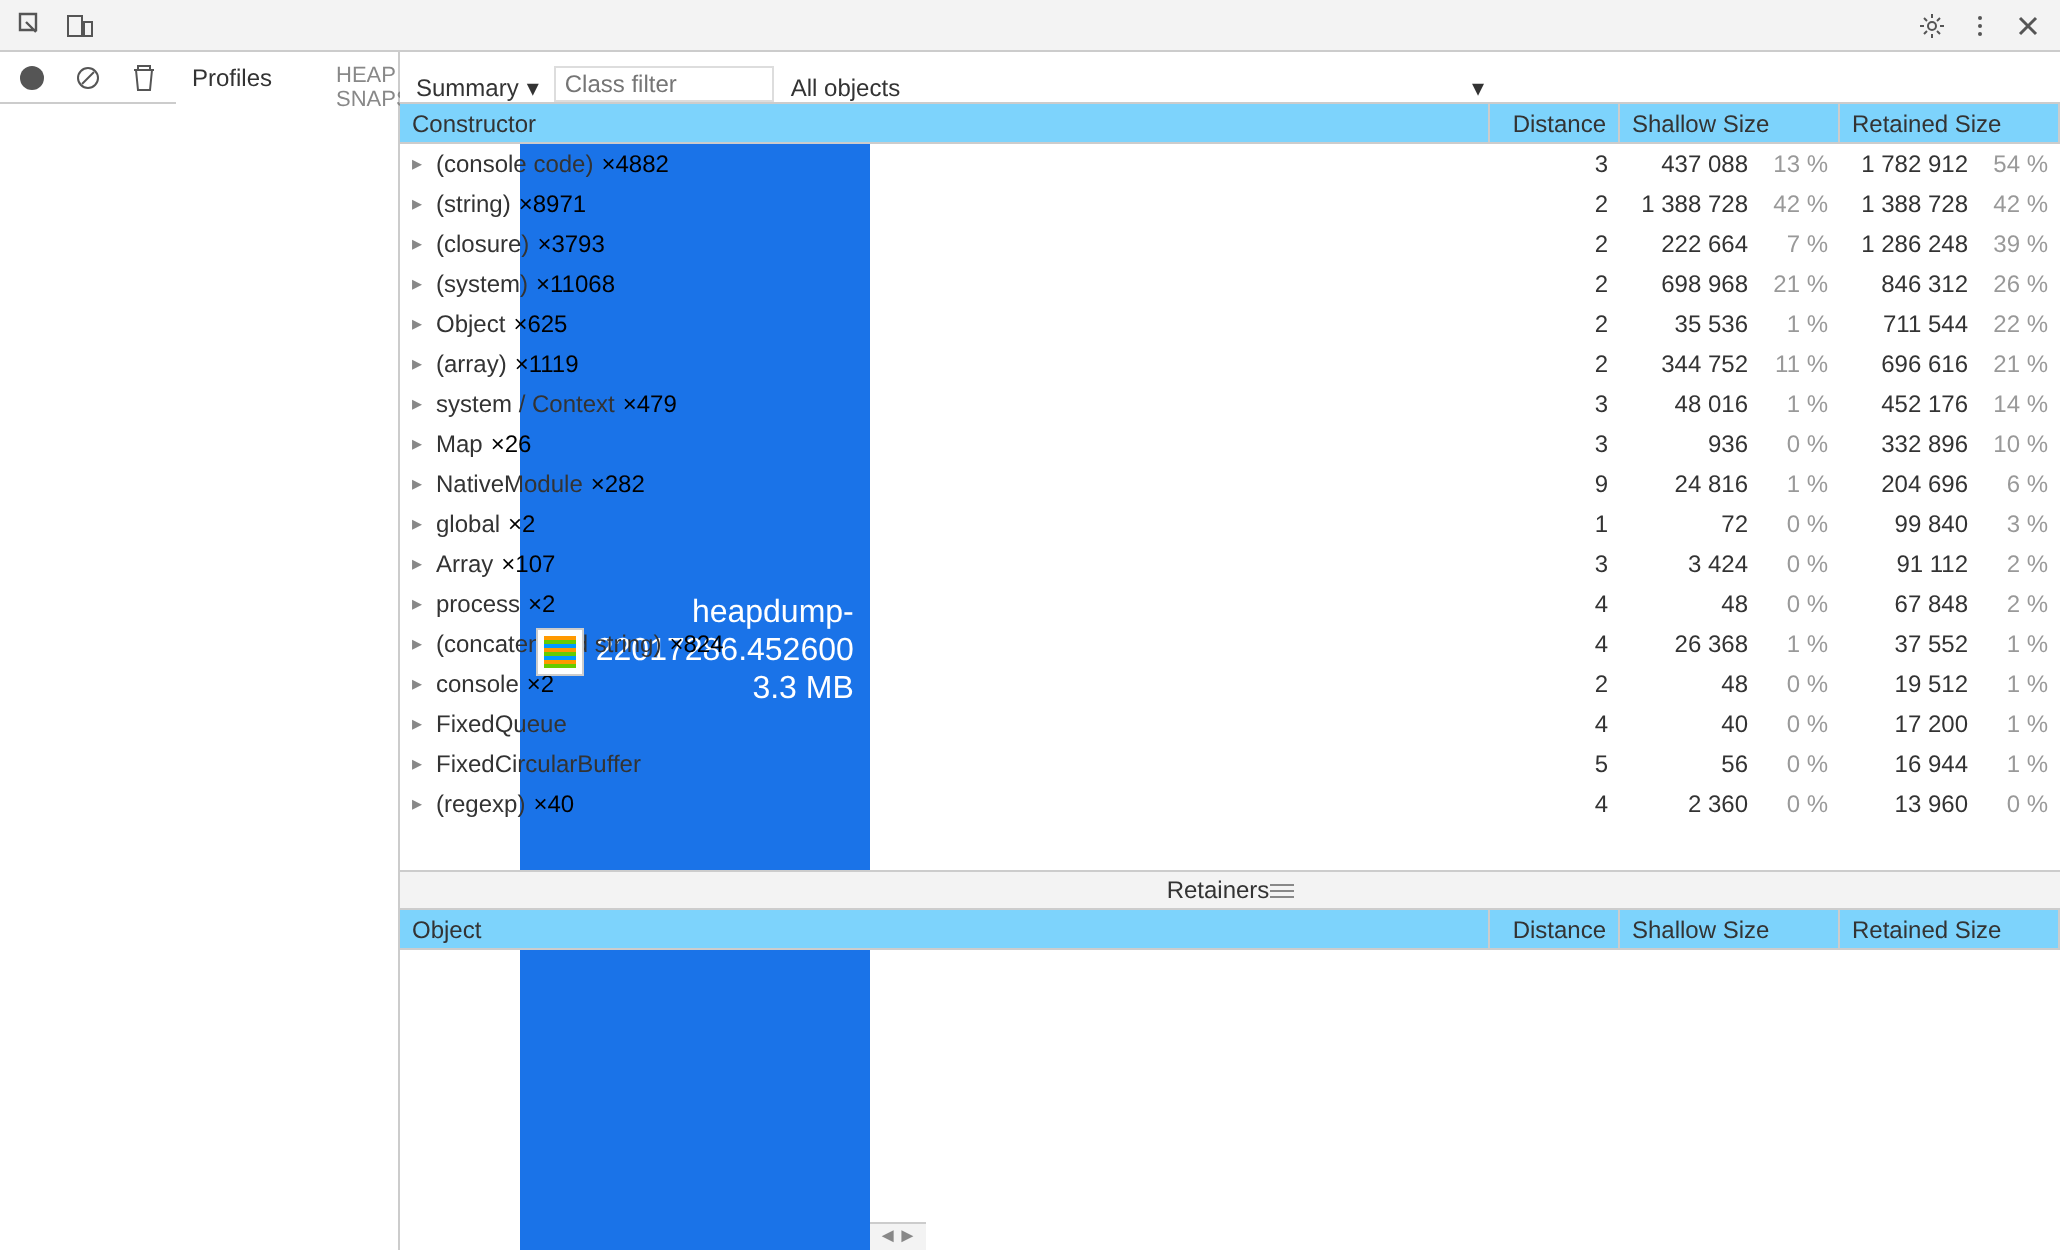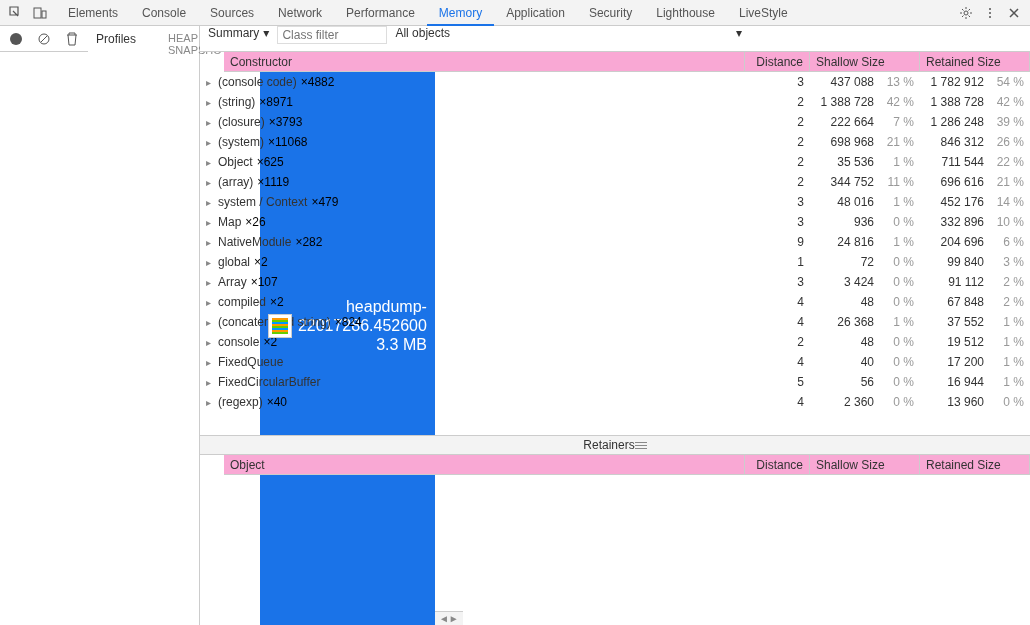--- a/index.html
+++ b/index.html
@@ -15,25 +15,25 @@
 .sidebar-toolbar { height: 26px; border-bottom: 1px solid #ccc; display: flex; align-items: center; gap: 12px; padding: 0 8px; }
 .record-dot { width: 12px; height: 12px; border-radius: 50%; background: #555; }
 .profiles-header { padding: 6px 8px 4px; color: #333; }
 .section-header { padding: 6px 24px; color: #888; font-size: 11px; }
 .snapshot-item { display: flex; align-items: center; gap: 6px; padding: 4px 8px; background: #1a73e8; color: #fff; cursor: pointer; }
 .snapshot-icon { width: 24px; height: 24px; background: #fff; border: 1px solid #ccc; flex-shrink: 0; position: relative; }
 .snapshot-icon::before { content: ""; position: absolute; left: 3px; top: 3px; right: 3px; bottom: 3px; background: repeating-linear-gradient(to bottom, #f90 0, #f90 2px, #6c0 2px, #6c0 4px, #09f 4px, #09f 6px); }
 .snapshot-text { font-size: 16px; line-height: 1.2; overflow: hidden; text-align: right; }
 .sidebar-bottom { margin-top: auto; border-top: 1px solid #ccc; height: 14px; display: flex; align-items: center; justify-content: space-between; padding: 0 4px; background: #f3f3f3; font-size: 10px; color: #888; }
 .content { flex: 1; display: flex; flex-direction: column; overflow: hidden; }
-.filter-bar { height: 26px; border-bottom: 1px solid #ccc; display: flex; align-items: flex-start; gap: 8px; padding: 0 8px; background: #fff; }
+.filter-bar { height: 26px; border-bottom: 1px solid #ccc; display: flex; align-items: flex-end; gap: 8px; padding: 0 8px; background: #fff; }
 .filter-bar .dropdown { display: flex; align-items: center; gap: 4px; cursor: pointer; }
 .class-filter { border: 1px solid #ddd; height: 18px; padding: 0 4px; font-size: 12px; width: 110px; }
 .grid-container { flex: 1; display: flex; flex-direction: column; overflow: hidden; }
-.grid-header { display: flex; background: #f9a8d4; border-bottom: 1px solid #ccc; height: 20px; margin-left: 24px; }
+.grid-header { display: flex; background: #7dd3fc; border-bottom: 1px solid #ccc; height: 20px; }
 .grid-header .hcell { border-right: 1px solid #ccc; padding: 2px 6px; display: flex; align-items: center; }
 .hcell.constructor { flex: 1; }
 .hcell.distance { width: 65px; justify-content: flex-end; }
 .hcell.shallow { width: 110px; }
 .hcell.retained { width: 110px; }
 .grid-body { flex: 1; overflow-y: scroll; }
 .row { display: flex; height: 20px; align-items: center; }
 .row .rcell { padding: 0 6px; }
 .rcell.constructor { flex: 1; display: flex; align-items: center; gap: 4px; }
 .expand { color: #888; font-size: 10px; width: 8px; }
@@ -56,32 +56,20 @@
           <path d="M1 1h8v8H1z M4 5l5 5" stroke="#555" fill="none" stroke-width="1.2"></path>
         </svg>
       </span>
     <span class="icon-btn">
         <svg width="14" height="14" viewBox="0 0 14 14">
           <rect x="1" y="2" width="7" height="10" stroke="#555" fill="none"></rect>
           <rect x="9" y="5" width="4" height="7" stroke="#555" fill="none"></rect>
         </svg>
       </span>
   </div>
-  <div id="tabs-container" style="display:flex">
-      <div class="tab">Elements</div>
-      <div class="tab">Console</div>
-      <div class="tab">Sources</div>
-      <div class="tab">Network</div>
-      <div class="tab">Performance</div>
-      <div class="tab active">Memory</div>
-      <div class="tab">Application</div>
-      <div class="tab">Security</div>
-      <div class="tab">Lighthouse</div>
-      <div class="tab">LiveStyle</div>
-    </div>
   <div class="right-icons">
     <span class="icon-btn">
         <svg width="14" height="14" viewBox="0 0 14 14">
           <circle cx="7" cy="7" r="2" stroke="#555" fill="none"></circle>
           <path d="M7 1v2M7 11v2M1 7h2M11 7h2M3 3l1.5 1.5M9.5 9.5L11 11M11 3L9.5 4.5M4.5 9.5L3 11" stroke="#555"></path>
         </svg>
       </span>
     <span class="icon-btn">
         <svg width="14" height="14" viewBox="0 0 14 14">
           <circle cx="7" cy="3" r="1" fill="#555"></circle>
@@ -279,21 +267,21 @@
             </div>
             <div class="rcell distance">3</div>
             <div class="rcell size">3 424</div>
             <div class="rcell pct">0 %</div>
             <div class="rcell size">91 112</div>
             <div class="rcell pct">2 %</div>
           </div>
           <div class="row">
             <div class="rcell constructor">
               <span class="expand">▸</span>
-              <span>compiled</span> 
+              <span>process</span> 
               <span class="count">×2</span>
             </div>
             <div class="rcell distance">4</div>
             <div class="rcell size">48</div>
             <div class="rcell pct">0 %</div>
             <div class="rcell size">67 848</div>
             <div class="rcell pct">2 %</div>
           </div>
           <div class="row">
             <div class="rcell constructor">

